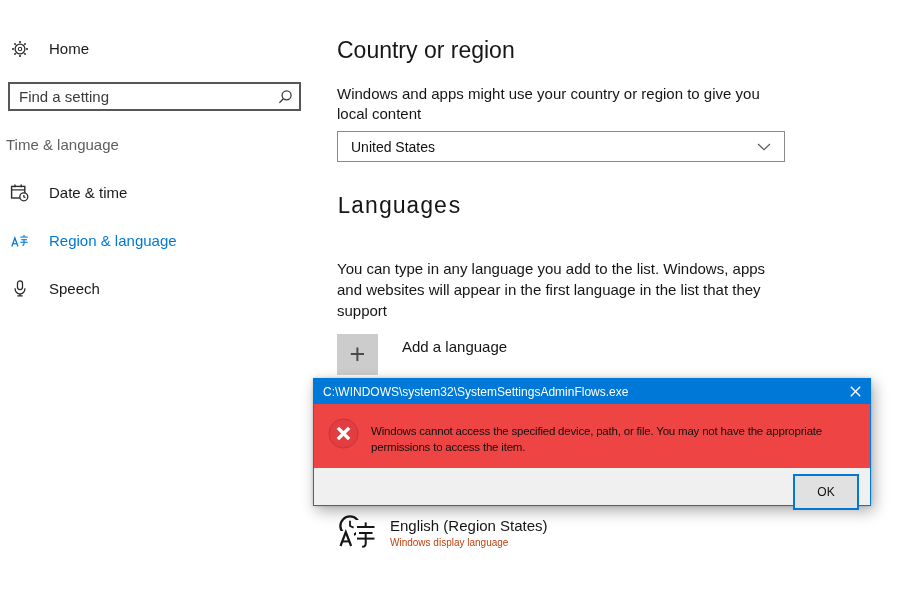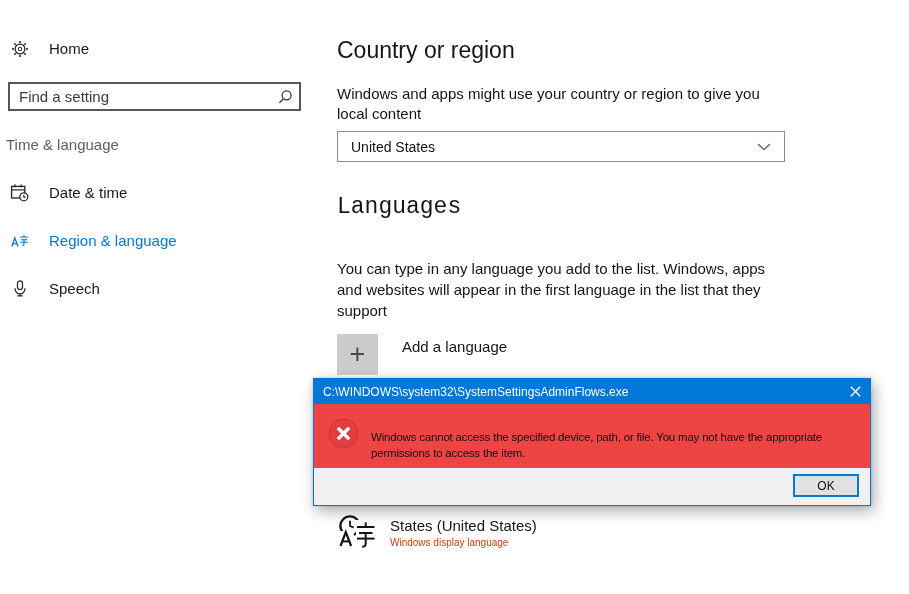--- a/index.html
+++ b/index.html
@@ -64,29 +64,29 @@
     display:flex;align-items:center;padding-left:9px;box-sizing:border-box;
   }
   .dlg-title-text{font-size:12px;white-space:nowrap;overflow:hidden;}
   .dlg-close{
     margin-left:auto;width:30px;height:25px;
     display:flex;align-items:center;justify-content:center;cursor:pointer;
   }
   .dlg-body{height:64px;display:flex;box-sizing:border-box;padding:12px 10px 0 14px;}
   .err-icon-box{width:31px;height:31px;flex:0 0 31px;margin-top:2px;}
   .dlg-msg{
-    margin-left:12px;margin-top:14px;width:489px;
+    margin-left:12px;margin-top:8px;width:489px;
     font-size:11.5px;letter-spacing:-0.2px;line-height:15.5px;color:#101010;
   }
   .dlg-footer{height:37px;background:#f0f0f0;position:relative;}
   .ok-btn{
     position:absolute;right:11px;top:6px;width:66px;height:23px;
     background:#e1e1e1;border:2px solid #0078d7;box-sizing:border-box;
     font-family:"Liberation Sans", sans-serif;font-size:12px;color:#101010;
-    display:flex;align-items:center;justify-content:center;cursor:pointer;padding:3px;
+    display:flex;align-items:center;justify-content:center;cursor:pointer;padding:16px;
   }
 </style>
 </head>
 <body>
 
 <div>
 
   <div class="abs nav-row" style="left:10px;top:39px;">
     <span class="nav-icon">
       <svg width="18" height="18" viewBox="0 0 20 20" fill="none" stroke="#2b2b2b">
@@ -194,21 +194,21 @@
       <line x1="5.4" y1="28.4" x2="12.2" y2="28.4" stroke="#161616" stroke-width="2"></line>
       <g stroke="#161616" stroke-width="2">
         <line x1="20" y1="14" x2="37.5" y2="14"></line>
         <line x1="28.7" y1="9.4" x2="28.7" y2="14"></line>
         <line x1="22" y1="20" x2="35.5" y2="20"></line>
         <line x1="20" y1="25.6" x2="37.5" y2="25.6"></line>
         <path d="M28.7,20 V30.4 q0,3.4 -3.6,3.4"></path>
       </g>
     </svg>
   </div>
-  <div class="abs lang-name">States (United States)</div>
+  <div class="abs lang-name">English (Region States)</div>
   <div class="abs lang-status">Windows display language</div>
 
   <div class="abs dialog">
     <div class="dlg-title">
       <span class="dlg-title-text">C:\WINDOWS\system32\SystemSettingsAdminFlows.exe</span>
       <span class="dlg-close">
         <svg width="11" height="11" viewBox="0 0 11 11" stroke="#ffffff" stroke-width="1.3">
           <line x1="0.8" y1="0.8" x2="10.2" y2="10.2"></line>
           <line x1="10.2" y1="0.8" x2="0.8" y2="10.2"></line>
         </svg>

